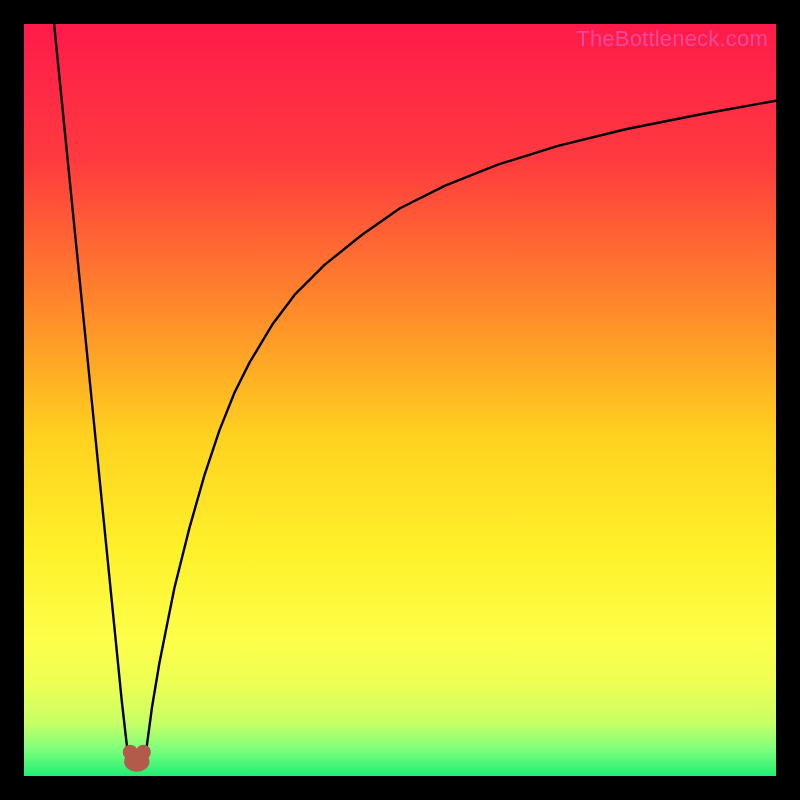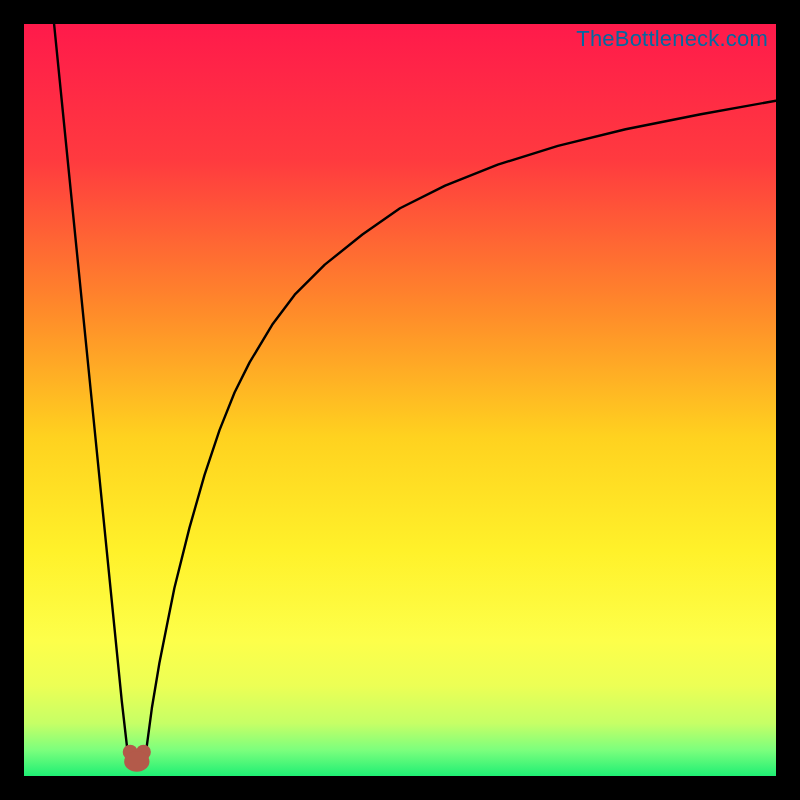--- a/index.html
+++ b/index.html
@@ -23,21 +23,21 @@
     position: absolute;
     left: 0;
     top: 0;
     width: 752px;
     height: 752px;
   }
   .watermark {
     position: absolute;
     top: 2px;
     right: 8px;
-    color: #0369a1;
+    color: #ec4899;
     font-size: 22px;
     font-weight: 500;
     letter-spacing: 0.2px;
     z-index: 10;
   }
   svg { display: block; }
 </style>
 </head>
 <body>
 

